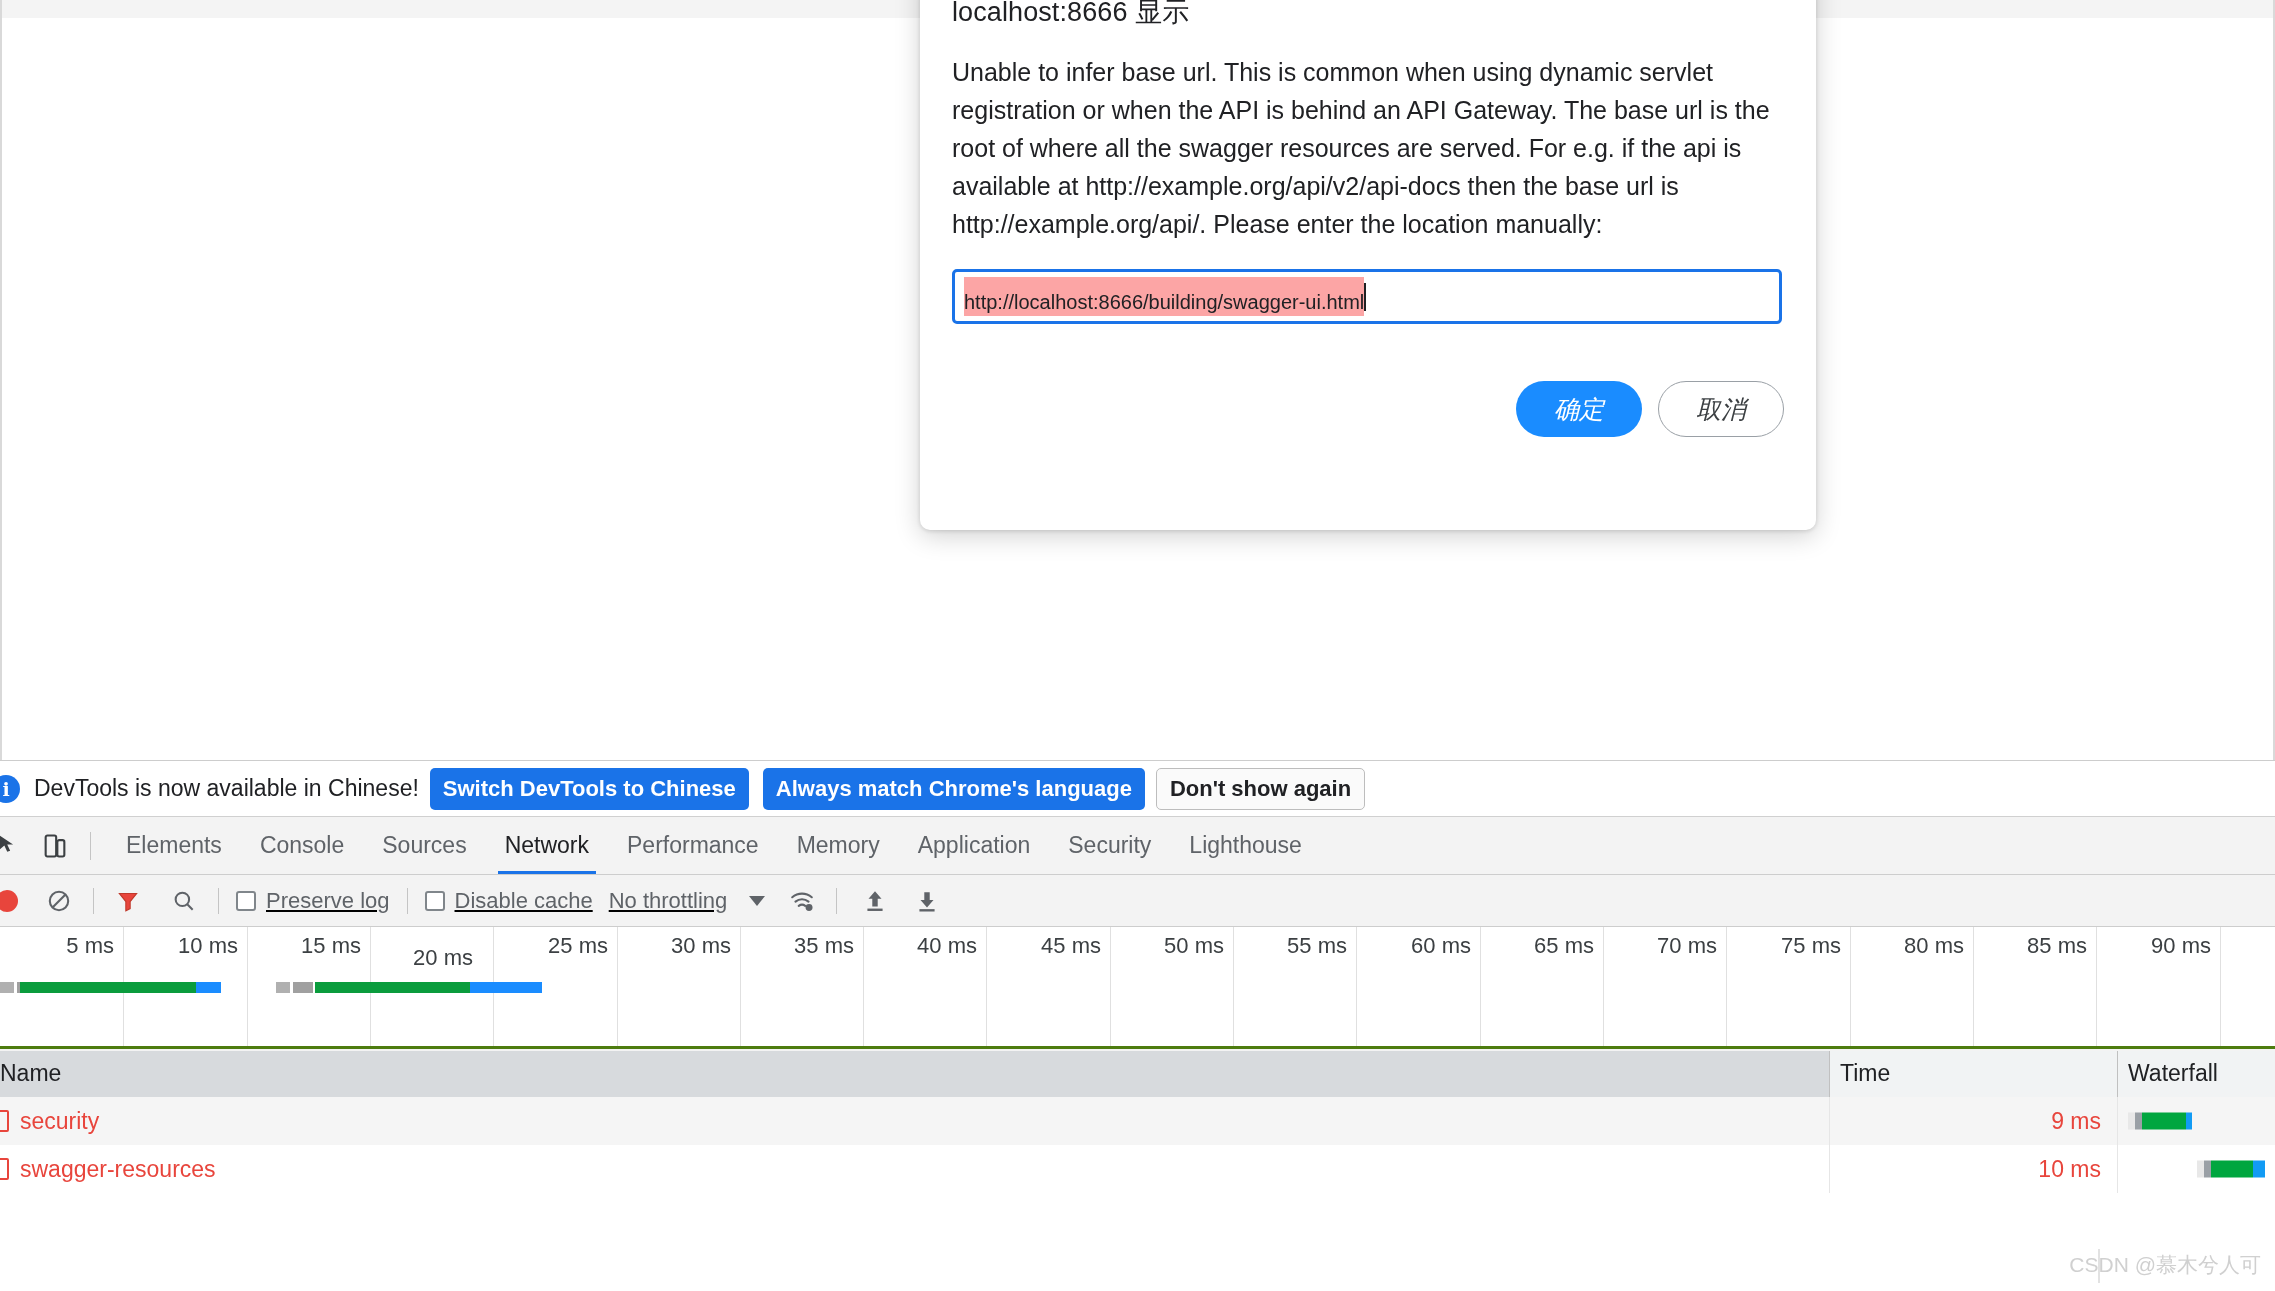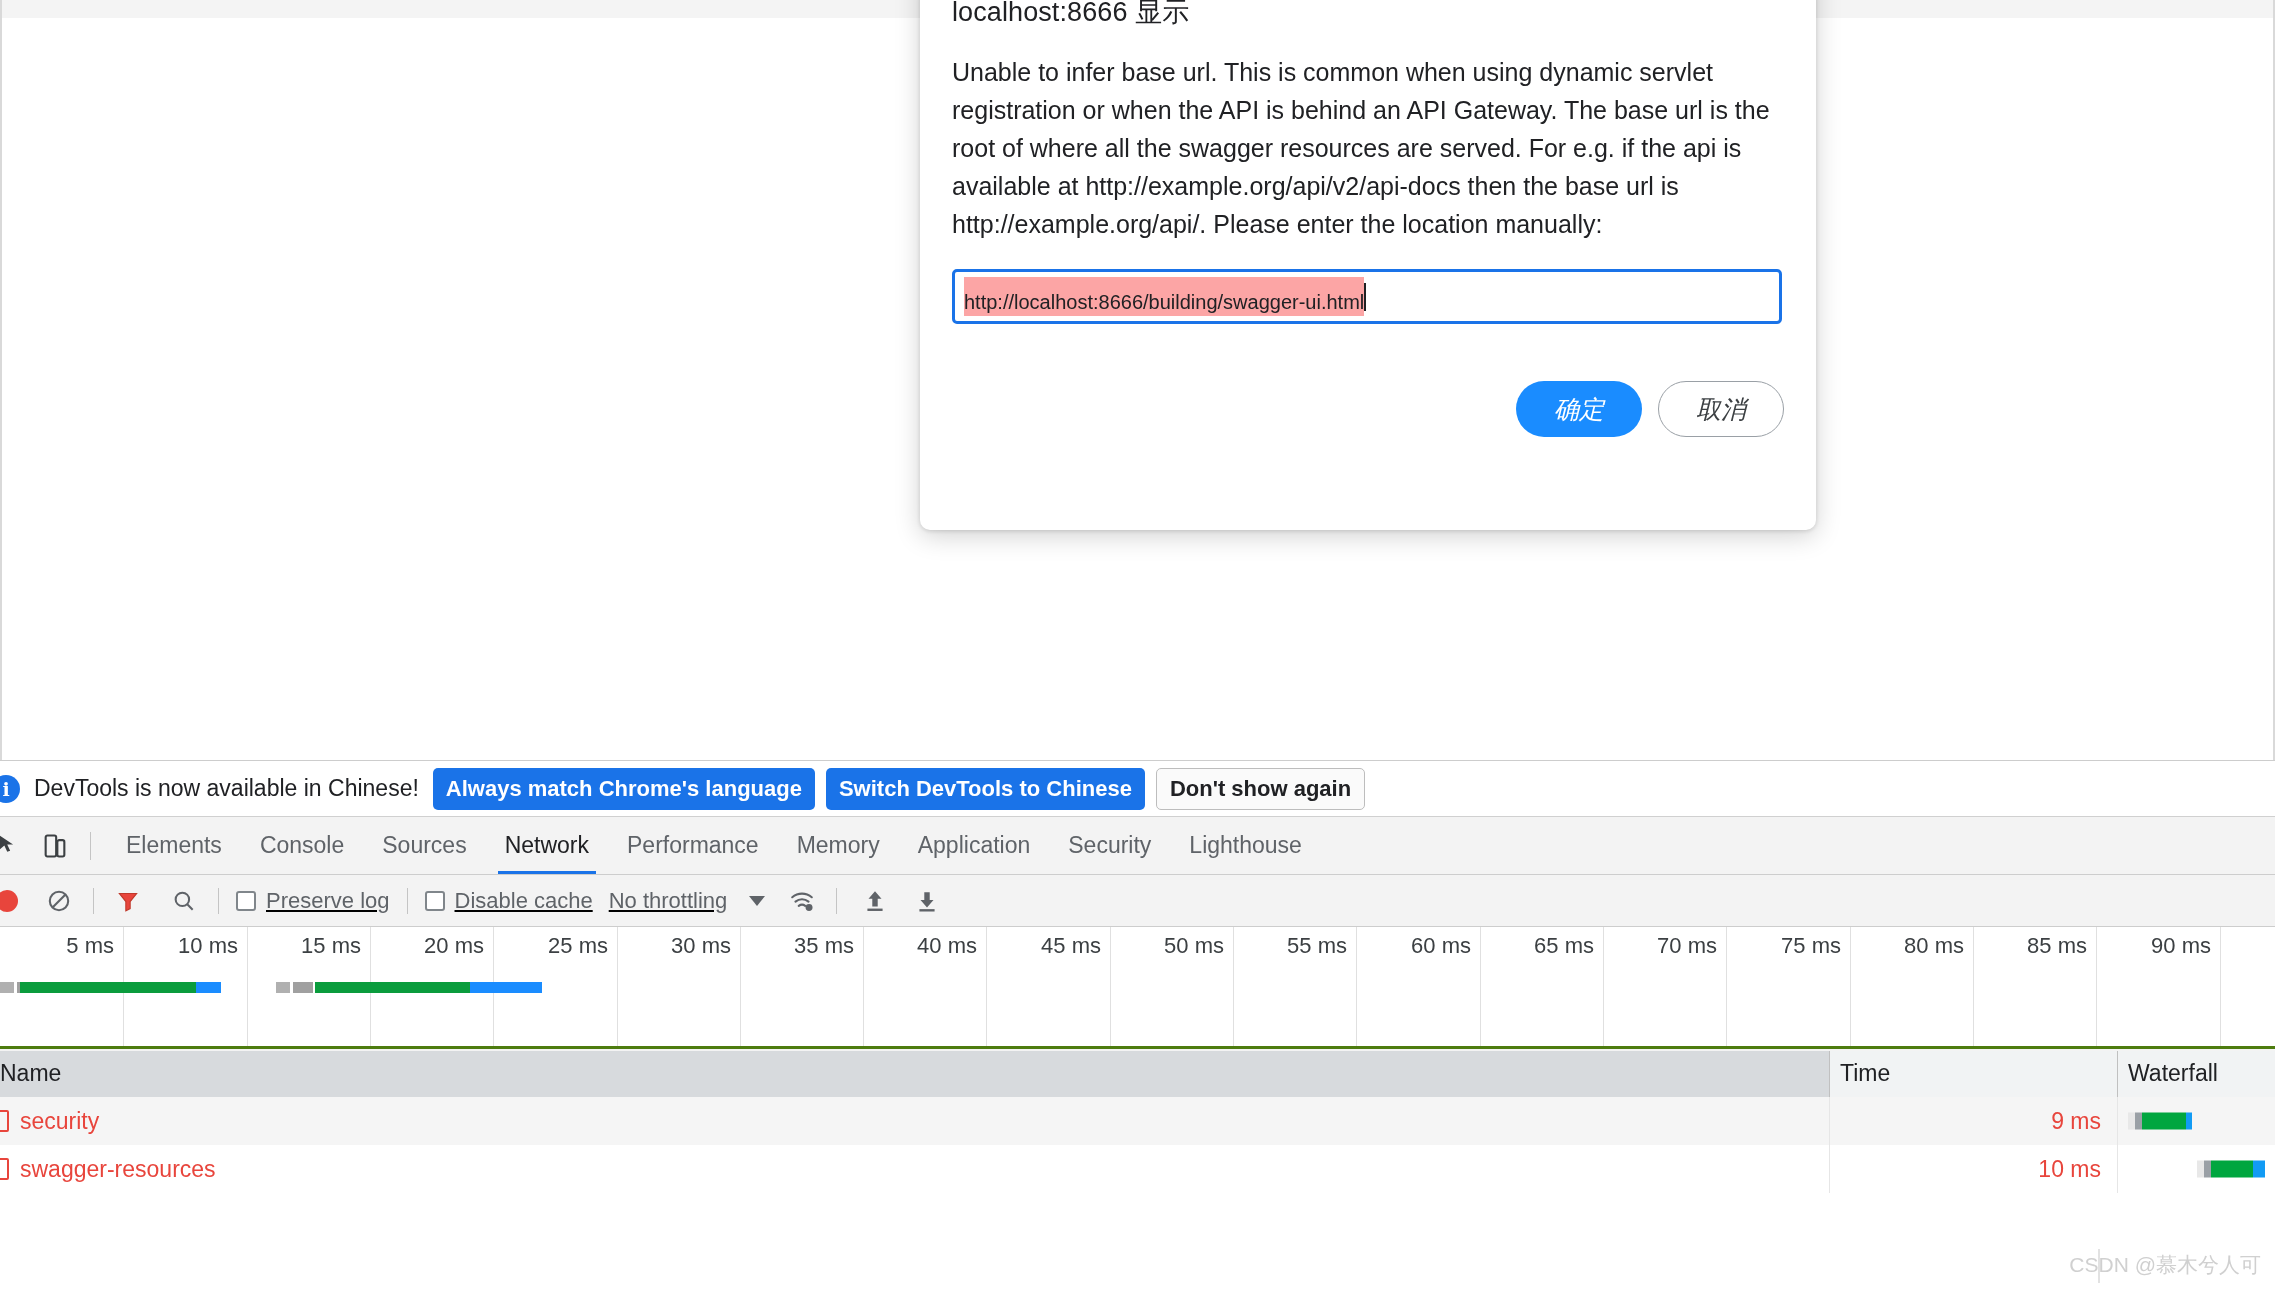--- a/index.html
+++ b/index.html
@@ -402,22 +402,22 @@
     <div class="dlg-btn" id="btn-confirm">确定</div>
     <div class="dlg-btn" id="btn-cancel">取消</div>
   </div>
 </div>
 
 <div id="devtools">
 
   <div id="lang-bar">
     <div id="info-icon">i</div>
     <div id="lang-text">DevTools is now available in Chinese!</div>
+    <div class="lang-btn primary" id="btn-switch">Switch DevTools to Chinese</div>
     <div class="lang-btn primary" id="btn-always">Always match Chrome's language</div>
-    <div class="lang-btn primary" id="btn-switch">Switch DevTools to Chinese</div>
     <div class="lang-btn secondary" id="btn-dismiss">Don't show again</div>
   </div>
 
   <div id="tabstrip">
     <div class="tb-icon" id="inspect-icon">
       <svg width="28" height="28" viewBox="0 0 24 24">
         <path d="M4 3 L4 15 L8 11.5 L10.5 17 L13 16 L10.5 10.8 L15.5 10.8 Z" fill="#3c4043"></path>
       </svg>
     </div>
     <div class="tb-icon" id="device-icon">
@@ -508,21 +508,21 @@
   </div>
 
   <div id="overview">
       <div class="ov-gridline" style="left: 123px;"></div>
       <div class="ov-tick" style="left: 123px;">5 ms</div>
       <div class="ov-gridline" style="left: 247px;"></div>
       <div class="ov-tick" style="left: 247px;">10 ms</div>
       <div class="ov-gridline" style="left: 370px;"></div>
       <div class="ov-tick" style="left: 370px;">15 ms</div>
       <div class="ov-gridline" style="left: 493px;"></div>
-      <div class="ov-tick" style="left: 493px;">20 ms</div>
+      <div class="ov-tick" style="left: 482px; margin-top: 12px;">20 ms</div>
       <div class="ov-gridline" style="left: 617px;"></div>
       <div class="ov-tick" style="left: 617px;">25 ms</div>
       <div class="ov-gridline" style="left: 740px;"></div>
       <div class="ov-tick" style="left: 740px;">30 ms</div>
       <div class="ov-gridline" style="left: 863px;"></div>
       <div class="ov-tick" style="left: 863px;">35 ms</div>
       <div class="ov-gridline" style="left: 986px;"></div>
       <div class="ov-tick" style="left: 986px;">40 ms</div>
       <div class="ov-gridline" style="left: 1110px;"></div>
       <div class="ov-tick" style="left: 1110px;">45 ms</div>

